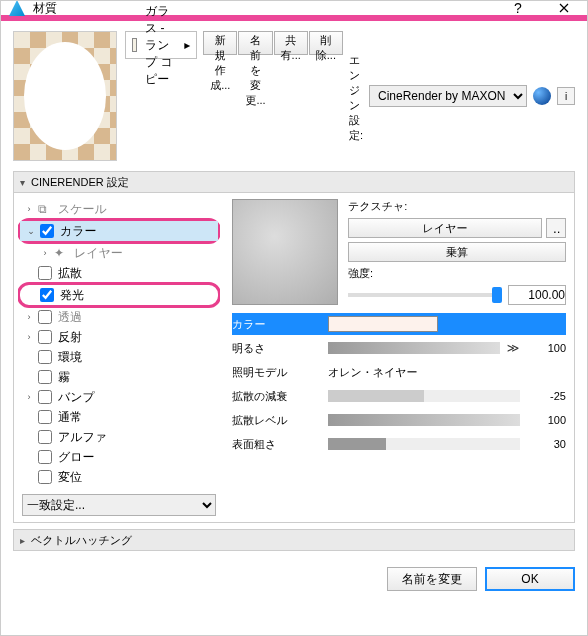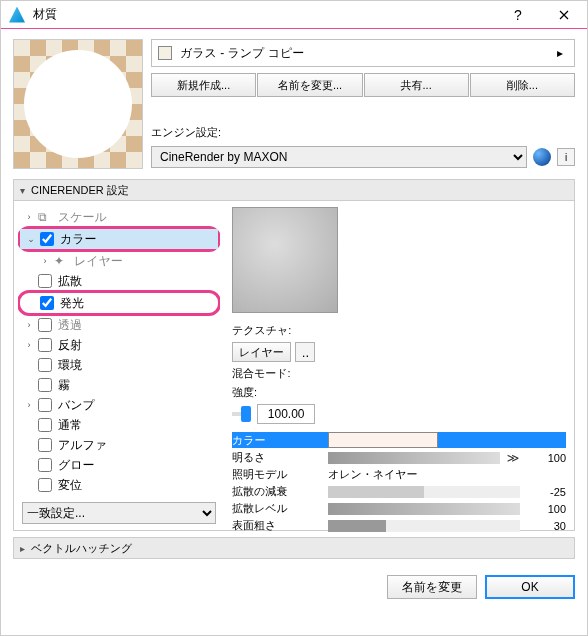--- a/index.html
+++ b/index.html
@@ -7,25 +7,25 @@
     margin: 0;
     font-family: "Yu Gothic UI", "Segoe UI", sans-serif;
     font-size: 12px;
     background: #fff;
     width: 588px;
     height: 636px;
     overflow: hidden;
     border: 1px solid #ccc;
   }
   .titlebar {
-    height: 28px;
+    height: 20px;
     background: #fff;
     display: flex;
     align-items: center;
-    border-bottom: 1px solid #ec4899;
+    border-bottom: 6px solid #ec4899;
   }
   .titlebar .appicon {
     width: 16px; height: 16px;
     background: linear-gradient(135deg, #4fc3f7, #0288d1);
     margin: 0 8px;
     clip-path: polygon(50% 0, 100% 100%, 0 100%);
   }
   .titlebar .title { flex: 1; }
   .titlebar .help, .titlebar .close {
     width: 46px; height: 32px;
@@ -42,21 +42,21 @@
     position: relative;
     border: 1px solid #ccc;
   }
   .preview-thumb::after {
     content: "";
     position: absolute;
     top: 10px; left: 10px; right: 10px; bottom: 10px;
     background: #fff;
     border-radius: 50%;
   }
-  .top-right { flex: 1; display: flex; flex-direction: column; gap: 6px; }
+  .top-right { flex: 1; display: flex; flex-direction: row; gap: 6px; }
   .name-row {
     border: 1px solid #c0c0c0;
     height: 28px;
     display: flex; align-items: center;
     padding: 0 6px;
     gap: 8px;
   }
   .name-row .swatch {
     width: 14px; height: 14px;
     background: #f4f0e4;
@@ -143,21 +143,21 @@
     height: 22px;
     border: 1px solid #b0b0b0;
     font-size: 12px;
   }
   .props-panel {
     flex: 1;
     padding: 0 8px;
     display: flex; flex-direction: column;
     gap: 2px;
   }
-  .props-top { display: flex; gap: 10px; margin-bottom: 6px; align-items: flex-start; flex-direction: column; }
+  .props-top { display: flex; gap: 10px; margin-bottom: 6px; align-items: flex-start; }
   .tex-preview {
     width: 106px; height: 106px;
     background: radial-gradient(circle at 40% 35%, #ddd, #bcbcbc 70%, #aeaeae);
     border: 1px solid #999;
   }
   .tex-controls { flex: 1; display: flex; flex-direction: column; gap: 4px; }
   .tex-controls .label { font-size: 11px; }
   .tex-controls .combo-row { display: flex; gap: 4px; align-items: center; }
   .tex-controls button.wide {
     flex: 1;
@@ -178,21 +178,21 @@
   .strength-row .slider .thumb {
     position: absolute; right: 0; top: -6px;
     width: 10px; height: 16px;
     background: #1a8cff; border-radius: 2px;
   }
   .strength-row input.num {
     width: 58px; height: 20px;
     border: 1px solid #b0b0b0;
     text-align: right;
     font-size: 12px;
-    padding: 0 10px;
+    padding: 0 0;
   }
   .prop-row {
     display: flex; align-items: center;
     height: 22px;
     gap: 6px;
   }
   .prop-row .plabel { width: 90px; font-size: 11px; }
   .prop-row.sel {
     background: #1a8cff; color: #fff;
   }
@@ -372,21 +372,23 @@
 
     <div class="props-panel">
       <div class="props-top">
         <div class="tex-preview"></div>
         <div class="tex-controls">
           <div class="label">テクスチャ:</div>
           <div class="combo-row">
             <button class="wide">レイヤー</button>
             <button class="icon-btn-sm">..</button>
           </div>
-          <div class="label">混合モード:</div>
+          <div class="combo-row">
+            <button class="wide">乗算</button>
+          </div>
           <div class="label">強度:</div>
           <div class="strength-row">
             <div class="slider">
               <div class="thumb"></div>
             </div>
             <input class="num" value="100.00" style="">
           </div>
         </div>
       </div>
 

